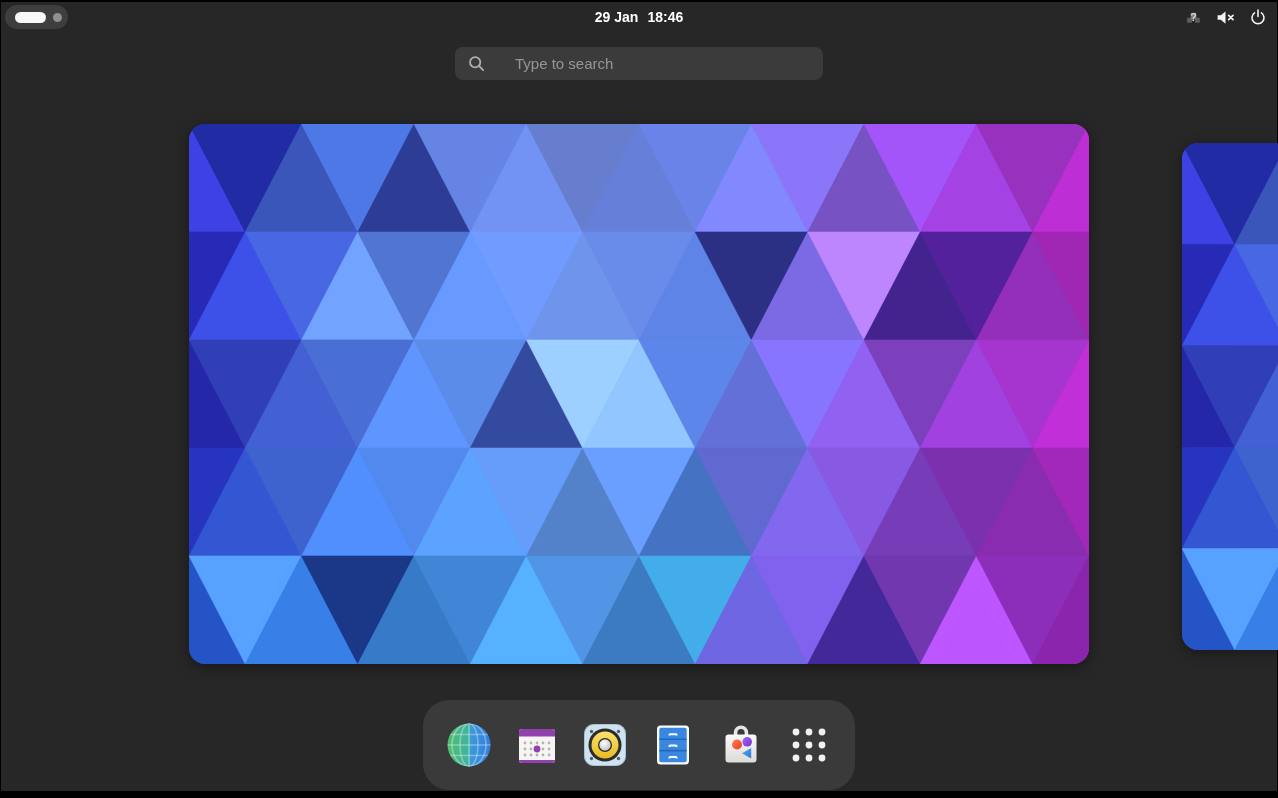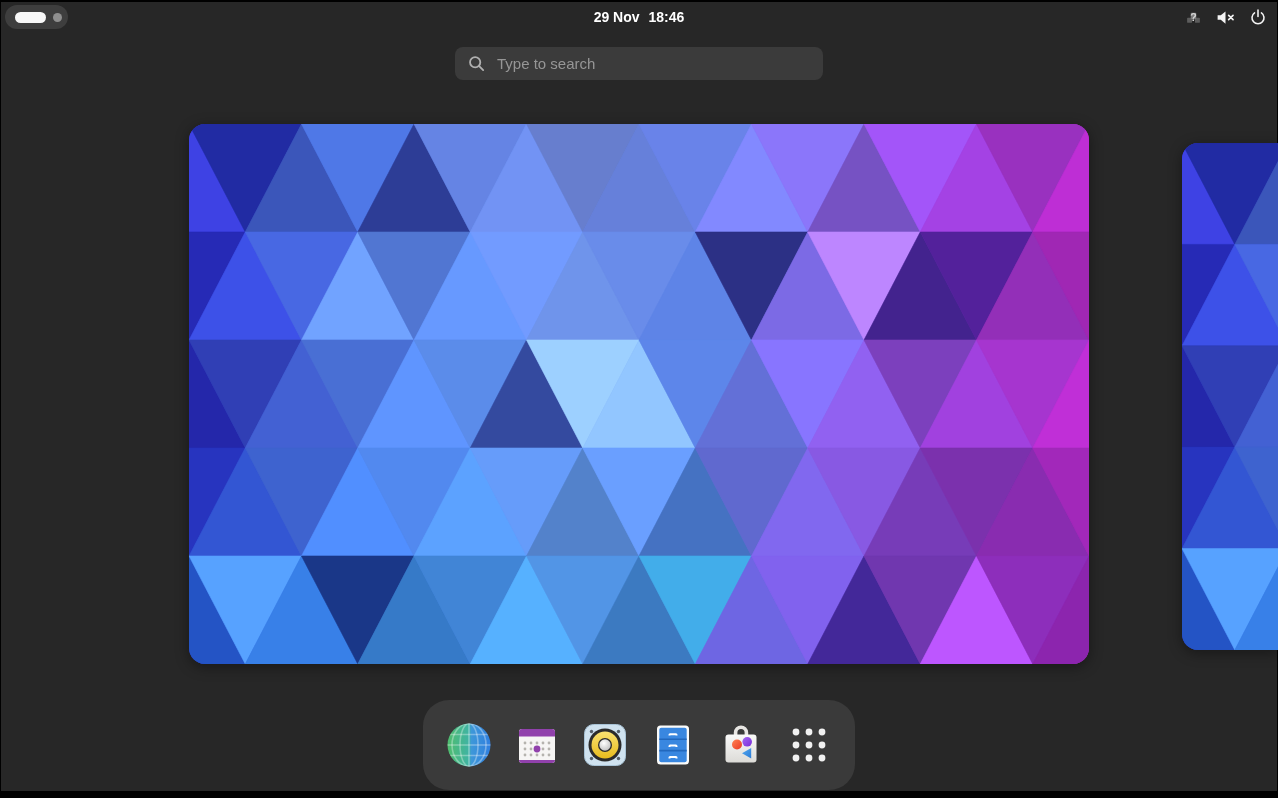--- a/index.html
+++ b/index.html
@@ -13,21 +13,21 @@
   .ws-active{display:block;width:31px;height:11px;border-radius:6px;background:#f8f8f8;margin-left:10px;}
   .ws-dot{display:block;width:9px;height:9px;border-radius:50%;background:#8f8f8f;margin-left:7px;}
   .clock{position:absolute;left:0;right:0;top:0;height:30px;line-height:30px;text-align:center;
     color:#ffffff;font-size:14px;font-weight:bold;cursor:pointer;}
   .clock .t{margin-left:9px;}
   .status{position:absolute;right:10px;top:0;height:30px;display:flex;align-items:center;gap:13px;}
   .status svg{display:block;cursor:pointer;}
 
   
   .search{position:absolute;left:50%;transform:translateX(-50%);top:45px;width:368px;height:33px;
-    border-radius:8px;background:#3b3b3b;display:flex;align-items:center;padding:0 12px;box-sizing:border-box;gap:9px;}
+    border-radius:8px;background:#3b3b3b;display:flex;align-items:center;padding:0 12px;box-sizing:border-box;gap:27px;}
   .search input{flex:1;background:transparent;border:none;outline:none;color:#dddddd;font-size:15px;
     font-family:"Liberation Sans",sans-serif;}
   .search input::placeholder{color:#969696;}
 
   
   .ws-main{position:absolute;left:188px;top:122px;width:900px;height:540px;border-radius:16px;
     overflow:hidden;box-shadow:0 3px 14px rgba(0,0,0,.4);cursor:pointer;}
   .ws-side{position:absolute;left:1181px;top:141px;width:96px;height:507px;border-radius:16px 0 0 16px;
     overflow:hidden;box-shadow:0 3px 14px rgba(0,0,0,.4);cursor:pointer;}
   .ws-main svg,.ws-side svg{display:block;}
@@ -42,21 +42,21 @@
 <body>
 
 <div class="screen">
 
   <div class="top-bar">
     <div class="ws-pill">
       <span class="ws-active"></span>
       <span class="ws-dot"></span>
     </div>
     <div class="clock">
-      <span class="d">29 Nov</span><span class="t">18:46</span>
+      <span class="d">29 Jan</span><span class="t">18:46</span>
     </div>
     <div class="status">
       <svg width="17" height="17" viewBox="0 0 16 16">
         <rect x="2" y="8.2" width="4.6" height="4.8" rx="0.8" fill="#5d5d5d"></rect>
         <rect x="9.4" y="8.2" width="4.6" height="4.8" rx="0.8" fill="#5d5d5d"></rect>
         <rect x="5.4" y="3.6" width="5.2" height="6" rx="0.8" fill="#7a7a7a"></rect>
         <text x="8" y="11.6" text-anchor="middle" font-size="10" font-weight="bold" font-family="Liberation Sans, sans-serif" fill="#d6d6d6">?</text>
       </svg>
       <svg width="21" height="19" viewBox="0 0 24 20">
         <path d="M3 7.5 h3.6 L12 3 v14 L6.6 12.5 H3 z" fill="#f4f4f4"></path>

